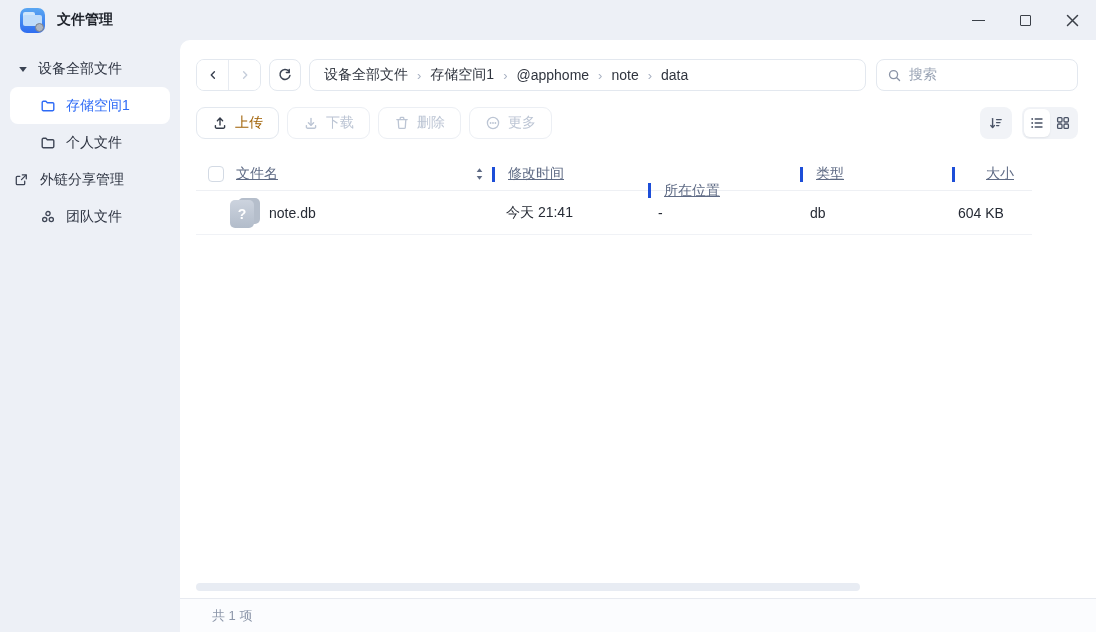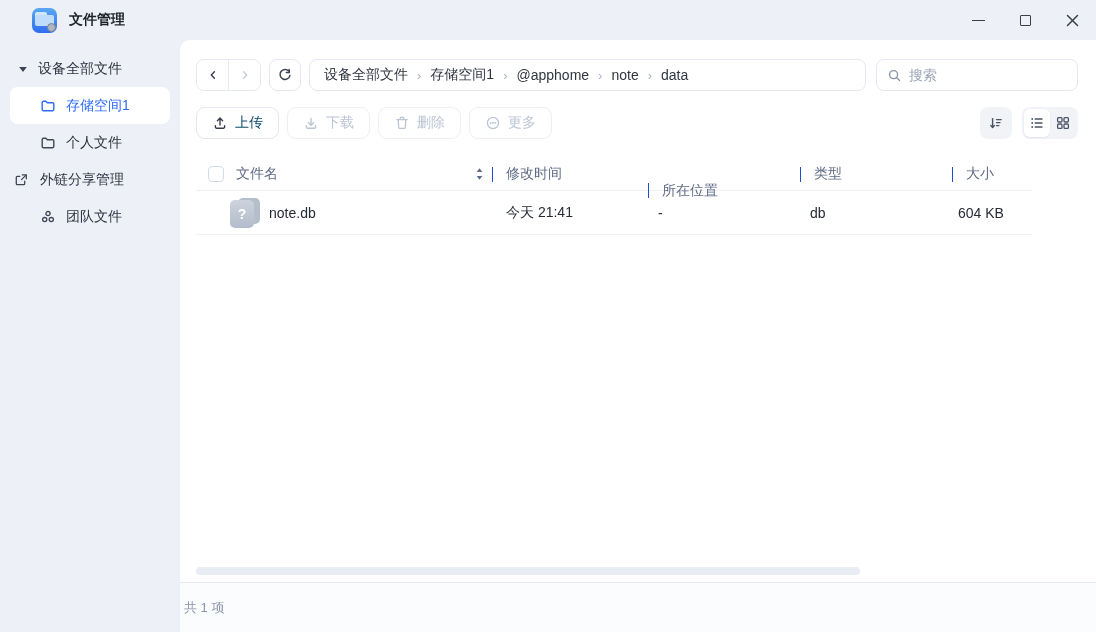--- a/index.html
+++ b/index.html
@@ -5,21 +5,21 @@
   * { margin:0; padding:0; box-sizing:border-box; }
   html,body { width:1096px; height:632px; }
   body {
     font-family:"Liberation Sans","DejaVu Sans",sans-serif;
     background:#edf0f6; color:#2b3140; overflow:hidden;
     font-size:14px;
   }
   .window { width:1096px; height:632px; display:flex; flex-direction:column; }
 
   
-  .titlebar { height:40px; display:flex; align-items:center; padding-left:32px; flex:none; }
+  .titlebar { height:40px; display:flex; align-items:center; padding-left:20px; flex:none; }
   .app-icon { width:25px; height:25px; border-radius:7px;
     background:linear-gradient(180deg,#5aa7f2 0%,#2f6df0 100%); position:relative; flex:none; }
   .app-icon .fold-tab { position:absolute; left:3px; top:4px; width:12px; height:5px;
     background:#cfe6fb; border-radius:2px 2px 0 0; }
   .app-icon .fold-body { position:absolute; left:3px; top:7px; width:19px; height:11px;
     background:#bfdcfa; border-radius:2px; }
   .app-icon .gear { position:absolute; right:1px; bottom:1px; width:9px; height:9px;
     background:#aeb6c2; border:1.5px solid #78818f; border-radius:50%; }
   .app-title { margin-left:12px; font-weight:700; font-size:14px; color:#1d2129; }
   .win-controls { margin-left:auto; display:flex; height:40px; }
@@ -59,49 +59,49 @@
   .round-btn { width:32px; height:32px; border:1px solid #e3e8ef; border-radius:8px;
     background:#fff; display:flex; align-items:center; justify-content:center;
     margin-left:8px; cursor:pointer; color:#3a4252; flex:none; }
   .breadcrumb { flex:1; height:32px; border:1px solid #e3e8ef; border-radius:8px;
     margin-left:8px; display:flex; align-items:center; padding:0 14px; min-width:0; }
   .crumb { font-size:14px; color:#30353f; white-space:nowrap; cursor:pointer; }
   .crumb-sep { margin:0 9px; color:#a8b1c2; font-size:13px; }
   .searchbox { width:202px; height:32px; border:1px solid #e3e8ef; border-radius:8px;
     margin-left:10px; display:flex; align-items:center; padding:0 10px; flex:none; }
   .searchbox input { border:none; outline:none; width:100%; font-size:14px;
-    font-family:Liberation Sans, sans-serif; color:#2b3140; margin-left:7px; background:transparent; }
+    font-family:Liberation Serif, serif; color:#2b3140; margin-left:7px; background:transparent; }
   .searchbox input::placeholder { color:#9aa4b5; }
 
   
   .toolbar { margin:16px 18px 0 16px; height:32px; display:flex; align-items:center; }
   .tool-btn { height:32px; border:1px solid #e3e8ef; border-radius:9px; background:#fff;
     display:flex; align-items:center; padding:0 15px; margin-right:8px; cursor:pointer;
-    font-size:14px; color:#0c4a6e; font-weight:500; font-family:inherit; }
+    font-size:14px; color:#a16207; font-weight:500; font-family:inherit; }
   .tool-btn .ic { margin-right:7px; }
   .tool-btn.disabled { color:#bcc5d4; border-color:#eceff4; cursor:default; }
   .toolbar-right { margin-left:auto; display:flex; align-items:center; }
   .sort-btn { width:32px; height:32px; border-radius:8px; background:#f1f3f7;
     display:flex; align-items:center; justify-content:center; color:#4a5366; cursor:pointer; border:none; }
   .view-toggle { margin-left:10px; height:32px; background:#f1f3f7; border-radius:8px;
     display:flex; align-items:center; padding:2px; }
   .view-seg { width:26px; height:28px; border-radius:6px; display:flex; align-items:center;
     justify-content:center; color:#4a5366; cursor:pointer; }
   .view-seg.active { background:#ffffff; box-shadow:0 1px 2px rgba(40,50,70,.08); }
 
   
   .table-wrap { position:relative; margin:19px 0 0 16px; }
   .thead { width:836px; height:33px; display:flex; align-items:center;
-    border-bottom:1px solid #eef0f4; color:#5f6b85; font-size:14px; }
+    border-bottom:1px solid #eef0f4; color:#5f6b85; font-size:14px;text-decoration:underline; }
   .th { display:flex; align-items:center; height:100%; }
   .th-name { width:296px; padding-left:12px; }
   .th-name .label { margin-left:12px; }
   .th-name .sort-arrows { margin-left:auto; margin-right:8px; display:flex; }
-  .th-mod { width:156px; } .th-loc { width:152px;margin-top:33px; } .th-type { width:152px; } .th-size { width:80px; }
-  .th.with-sep { border-left:1px solid #1d4ed8; padding-left:13px; height:15px;
+  .th-mod { width:156px; } .th-loc { width:152px;margin-top:33px; } .th-type { width:152px; } .th-size { width:80px;justify-content:center; }
+  .th.with-sep { border-left:3px solid #1d4ed8; padding-left:13px; height:15px;
     align-self:center; }
   .checkbox { width:16px; height:16px; border:1.5px solid #d3dae4; border-radius:4px;
     background:#fff; flex:none; cursor:pointer; }
 
   .trow { width:836px; height:44px; display:flex; align-items:center;
     border-bottom:1px solid #f0f2f6; font-size:14px; color:#262b35; cursor:default; }
   .td { display:flex; align-items:center; height:100%; }
   .td-name { width:296px; padding-left:34px; }
   .td-mod { width:156px; padding-left:14px; } .td-loc { width:152px; padding-left:10px; }
   .td-type { width:152px; padding-left:10px; } .td-size { width:80px; padding-left:6px; }
@@ -111,22 +111,22 @@
   .file-ic .front { position:absolute; left:0; bottom:0; width:24px; height:28px;
     background:linear-gradient(180deg,#ccd3de,#b2bcca); border-radius:5px;
     display:flex; align-items:center; justify-content:center;
     color:#ffffff; font-size:14px; font-weight:700; }
 
   .filler { flex:1; }
 
   
   .hscroll { height:8px; margin:0 0 7px 16px; }
   .hscroll .thumb { width:664px; height:8px; border-radius:4px; background:#e8ecf3; }
-  .statusbar { border-top:1px solid #e7eaf0; height:50px; display:flex; align-items:center;
-    padding-left:4px; font-size:13px; color:#8d97aa; background:#fbfcfe; }
+  .statusbar { border-top:1px solid #e7eaf0; height:34px; display:flex; align-items:center;
+    padding-left:32px; font-size:13px; color:#8d97aa; background:#fbfcfe; }
 
   svg { display:block; }
 </style>
 </head>
 <body>
 
 <div class="window">
 
   <div class="titlebar">
     <div class="app-icon">

